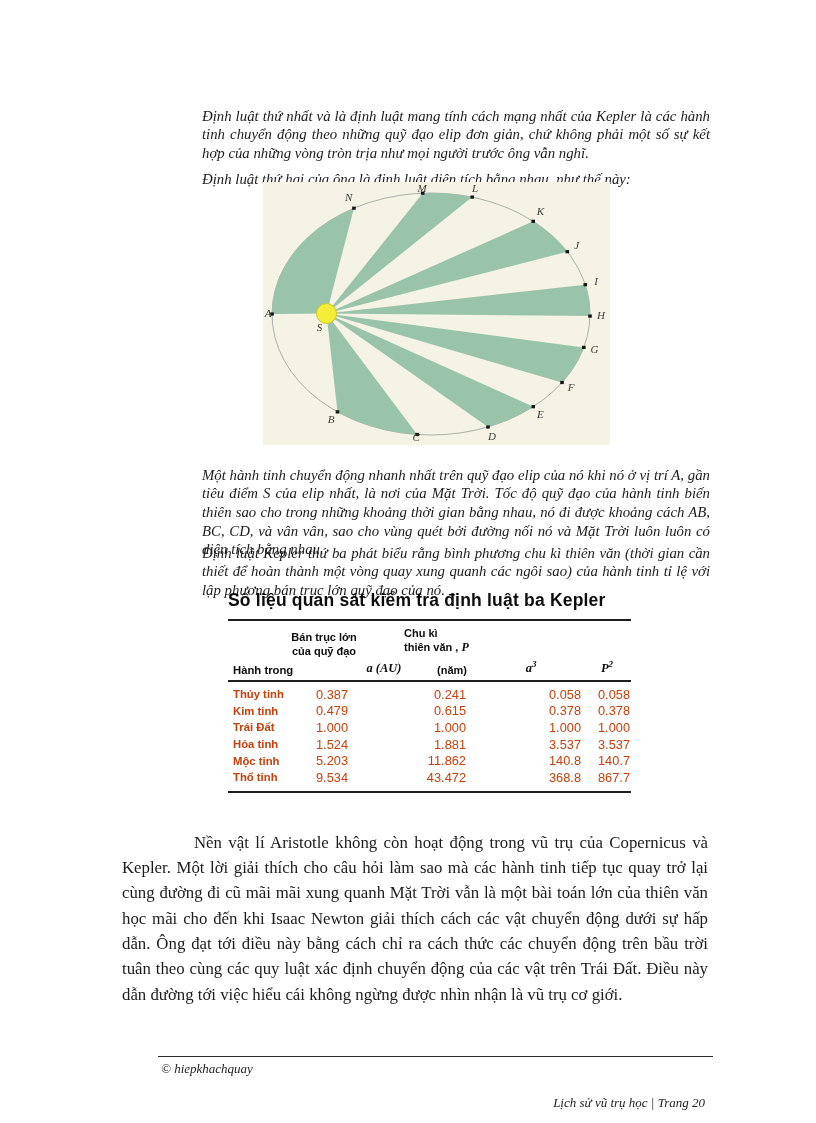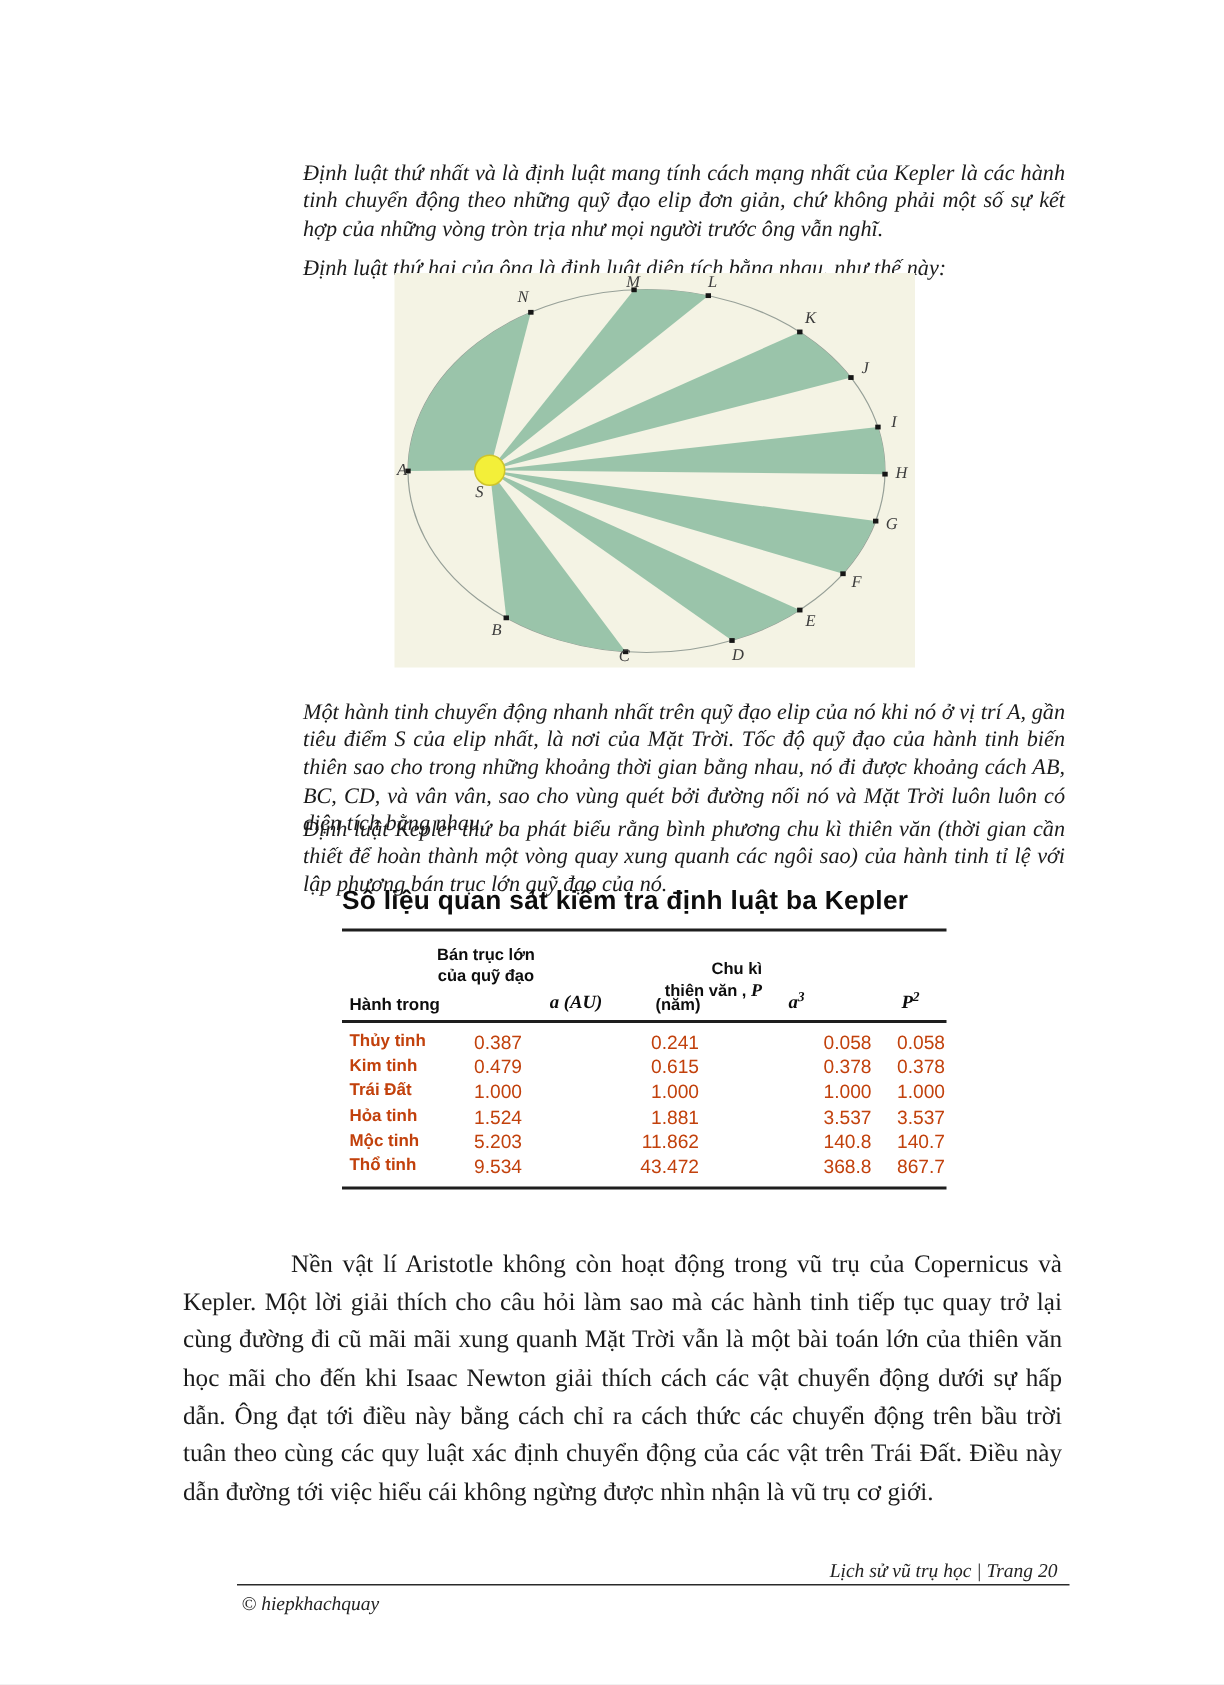--- a/index.html
+++ b/index.html
@@ -38,21 +38,21 @@
   .thead{
     position:relative;height:59px;border-bottom:2.5px solid #1e1e1e;
     font-size:11px;font-weight:bold;color:#0d0d0d;
   }
   .h-planet{position:absolute;left:5px;bottom:4px;font-size:11.3px;}
   .h-a{position:absolute;left:46px;top:10px;width:100px;text-align:center;line-height:13.5px;}
   .h-a-unit{
     position:absolute;left:126px;bottom:4px;width:60px;text-align:center;
     font-family:"Liberation Serif", serif;font-style:italic;font-weight:bold;font-size:12.5px;
   }
-  .h-p{position:absolute;left:176px;top:19px;width:104px;text-align:right;line-height:13.5px;}
+  .h-p{position:absolute;left:176px;top:6px;width:104px;text-align:left;line-height:13.5px;}
   .h-p var{font-family:"Liberation Serif", serif;font-style:italic;font-size:12px;}
   .h-p-unit{position:absolute;left:198px;bottom:4px;width:52px;text-align:center;}
   .h-a3,.h-p2{
     position:absolute;bottom:4px;width:42px;text-align:center;
     font-family:"Liberation Serif", serif;font-style:italic;font-weight:bold;font-size:12.5px;
   }
   .h-a3{left:282px;}
   .h-p2{left:358px;}
   .h-a3 sup,.h-p2 sup{font-size:9px;}
   .tbody{padding:4px 0 5px 0;}
@@ -62,21 +62,21 @@
   }
   .tcell{white-space:nowrap;}
   .c-planet{font-weight:bold;font-size:11.3px;padding-left:5px;}
   .c-a,.c-p,.c-a3,.c-p2{text-align:right;}
   .body-para{
     position:absolute;left:122px;top:813px;width:586px;
     font-size:16.8px;line-height:25.3px;text-align:justify;text-indent:72px;
   }
   .footer-rule{position:absolute;left:158px;top:1056px;width:555px;border-top:1.6px solid #2a2a2a;}
   .footer-left{position:absolute;left:161px;top:1061px;font-style:italic;font-size:13px;color:#222;}
-  .footer-right{position:absolute;right:111px;top:1039px;font-style:italic;font-size:13px;color:#222;}
+  .footer-right{position:absolute;right:111px;top:1095px;font-style:italic;font-size:13px;color:#222;}
 </style>
 </head>
 <body>
 
 <div class="page">
 
   <p class="italic-block" id="law1">Định luật thứ nhất và là định luật mang tính cách mạng nhất của Kepler là các hành tinh chuyển động theo những quỹ đạo elip đơn giản, chứ không phải một số sự kết hợp của những vòng tròn trịa như mọi người trước ông vẫn nghĩ.</p>
 
   <p class="italic-block" id="law2">Định luật thứ hai của ông là định luật diện tích bằng nhau, như thế này:</p>
 

